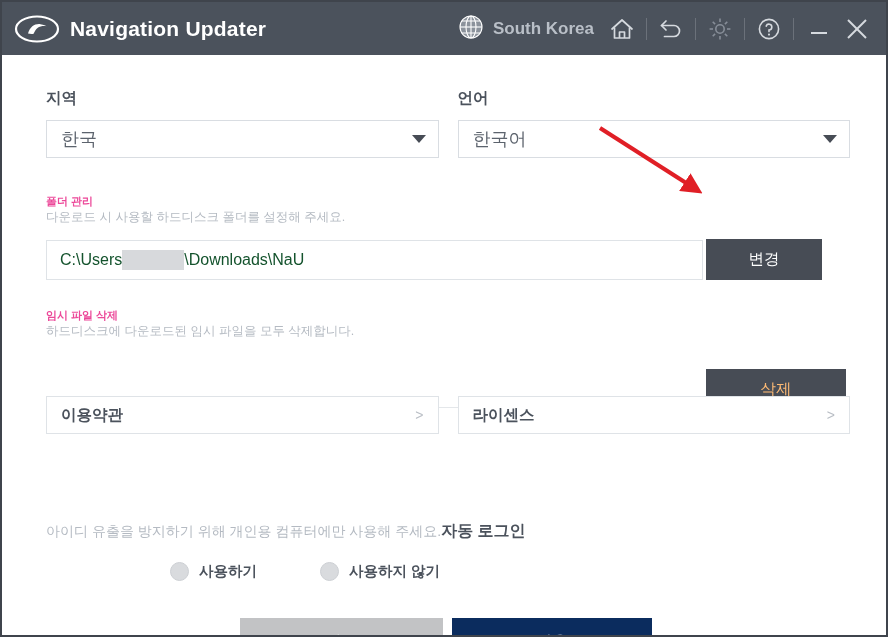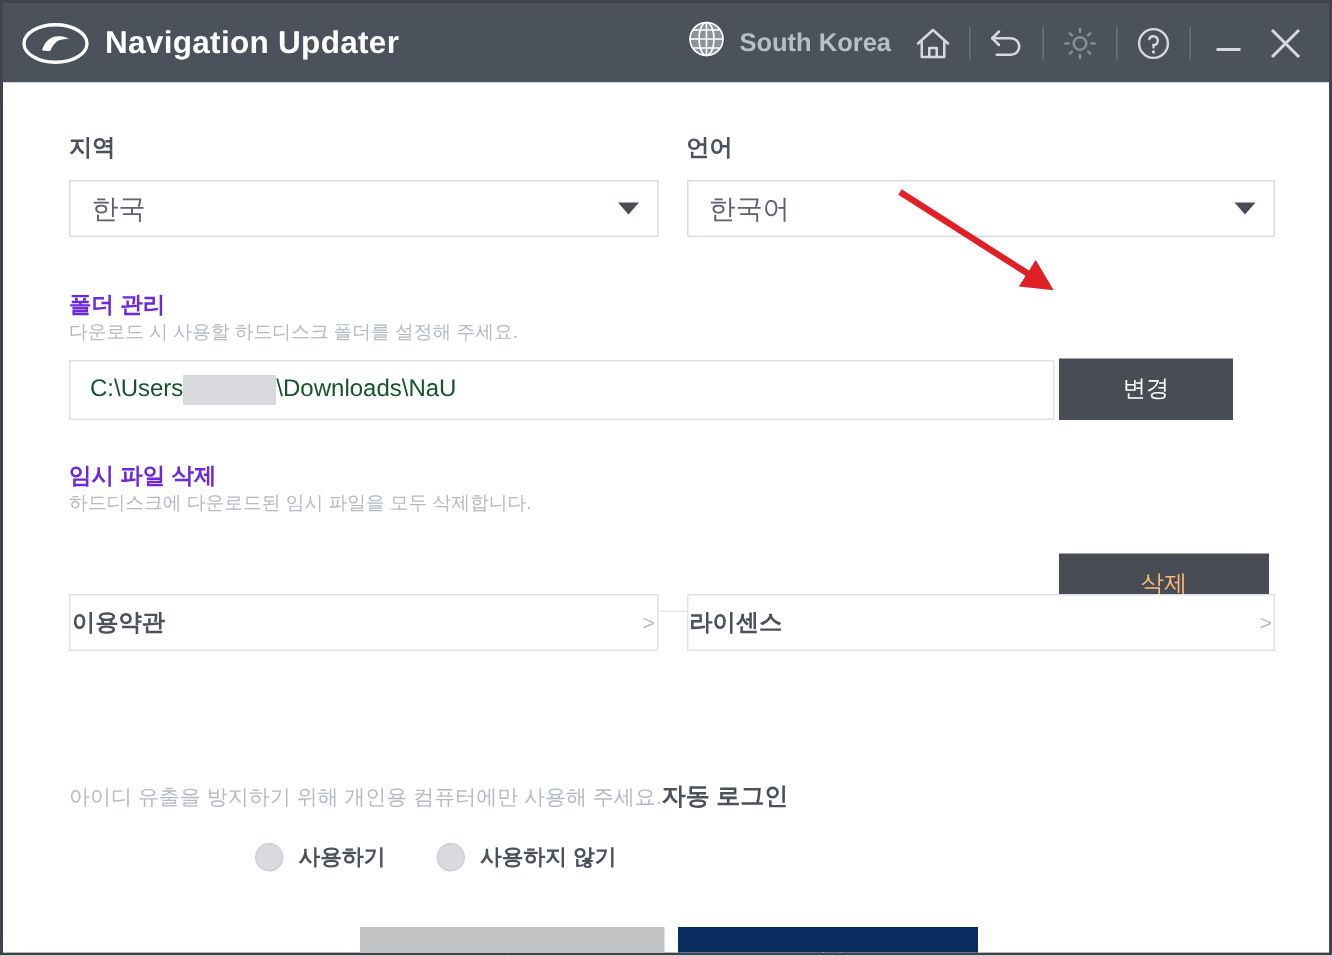--- a/index.html
+++ b/index.html
@@ -125,23 +125,23 @@
   }
   .caret {
     width: 0; height: 0;
     border-left: 7px solid transparent;
     border-right: 7px solid transparent;
     border-top: 8px solid #474c55;
   }
 
   
   .sec-title {
-    font-size: 15px;
-    font-weight: bold;
-    color: #6d28d9;
+    font-size: 11px;
+    font-weight: bold;
+    color: #ec4899;
   }
   .sec-desc {
     margin-top: 0;
     font-size: 12.5px;
     color: #b4bac2;
   }
 
   #folder-section { position: absolute; left: 44px; top: 139px; }
   #path-input {
     position: absolute;
@@ -201,21 +201,21 @@
     width: 804px;
     display: flex;
     gap: 19px;
   }
   .link-box {
     width: 393px; height: 38px;
     border: 1px solid #dfe3e7;
     background: #ffffff;
     display: flex;
     align-items: center;
-    padding: 0 1px;
+    padding: 0 14px;
     cursor: pointer;
   }
   .link-text {
     flex: 1 1 auto;
     font-size: 15.5px;
     color: #4b525c;
     font-weight: bold;
   }
   .link-chev {
     font-size: 14px;
@@ -238,21 +238,21 @@
   #autologin-desc {
     font-size: 14px;
     color: #b4bac2;
   }
 
   #radio-row {
     position: absolute;
     left: 168px; top: 507px;
     display: flex;
     align-items: center;
-    gap: 34px;
+    gap: 63px;
   }
   .radio-item {
     display: flex;
     align-items: center;
     gap: 10px;
     cursor: pointer;
   }
   .radio-dot {
     width: 19px; height: 19px;
     border-radius: 50%;

